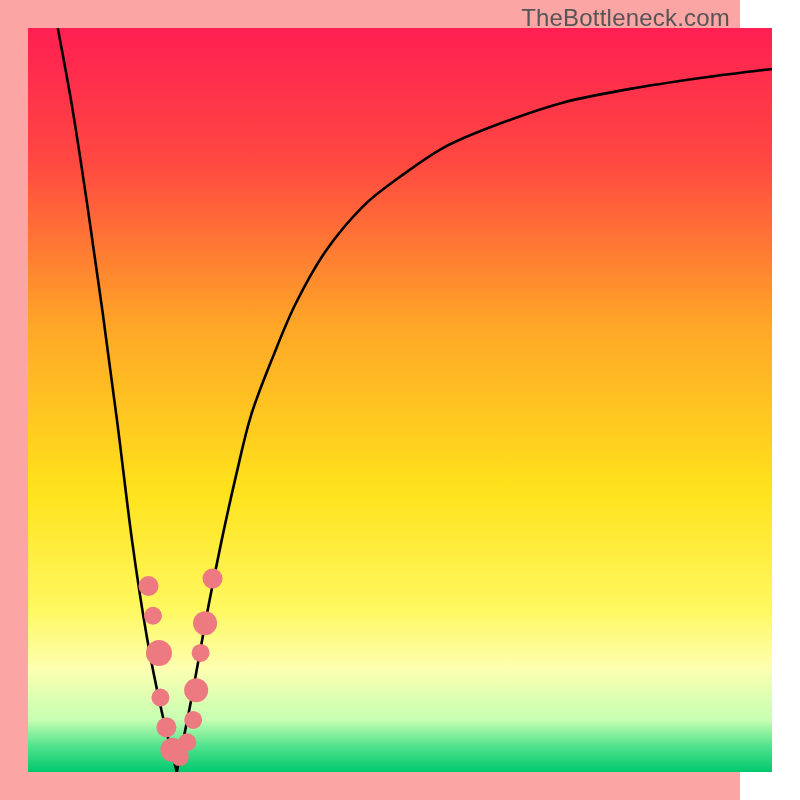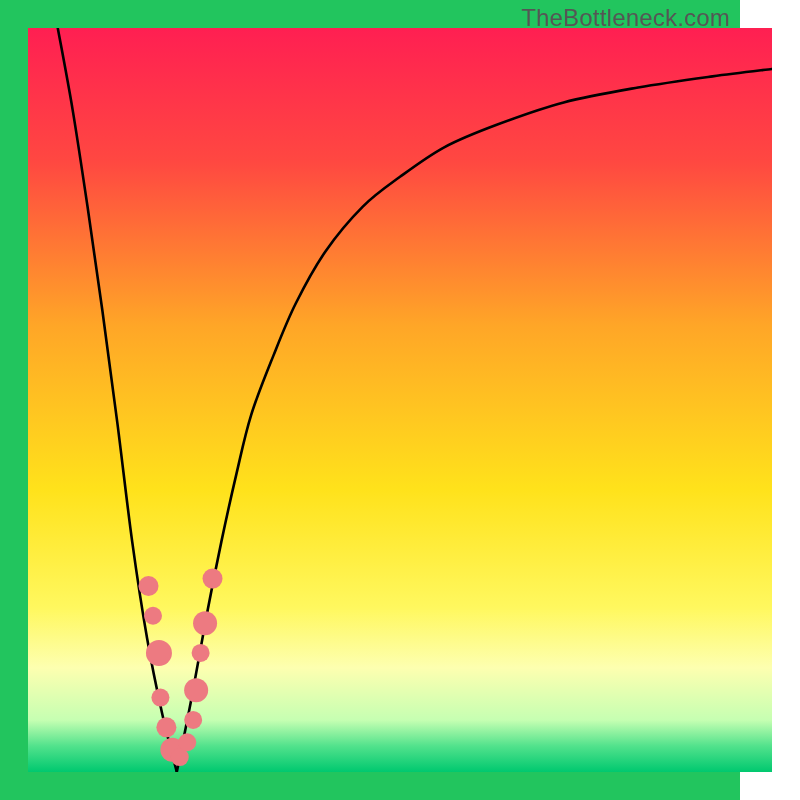--- a/index.html
+++ b/index.html
@@ -7,21 +7,21 @@
     padding: 0;
     width: 800px;
     height: 800px;
     overflow: hidden;
     font-family: Arial, Helvetica, sans-serif;
   }
   .frame {
     position: relative;
     width: 740px;
     height: 800px;
-    background: #22c55e;
+    background: #fca5a5;
   }
   .plot-area {
     position: absolute;
     left: 28px;
     top: 28px;
     width: 744px;
     height: 744px;
     overflow: hidden;
   }
   .gradient-bg {

